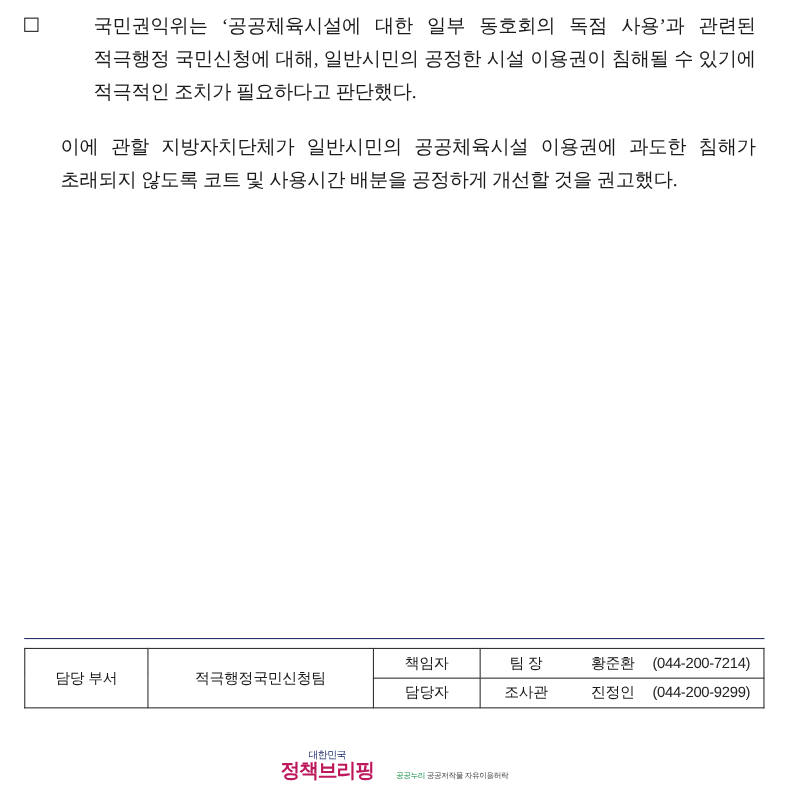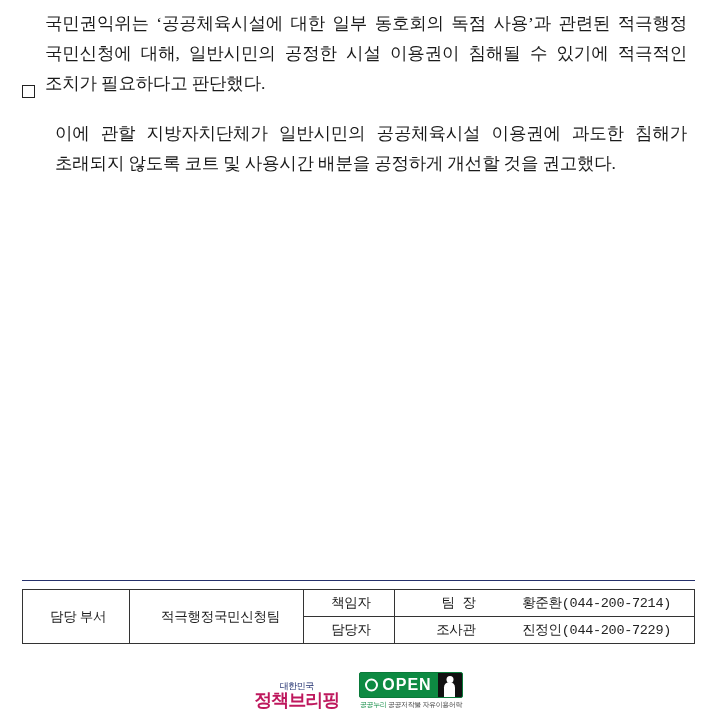--- a/index.html
+++ b/index.html
@@ -20,22 +20,23 @@
     width: 717px;
     height: 724px;
     padding: 0;
     box-sizing: border-box;
   }
   .body-block {
     padding: 8px 30px 0 22px;
   }
   .para {
     display: flex;
-    align-items: flex-end;
+    align-items: flex-start;
     margin-bottom: 14px;
+    gap: 40px;
   }
   .bullet-box {
     width: 13px;
     height: 13px;
     border: 1.3px solid #222;
     flex: 0 0 auto;
     margin-top: 8px;
     margin-right: 10px;
     box-sizing: border-box;
   }
@@ -70,40 +71,39 @@
     margin: 0 0 8px 0;
   }
   table.footer-table {
     border-collapse: collapse;
     width: 100%;
     font-size: 13.5px;
     font-family: "Liberation Sans", sans-serif;
   }
   table.footer-table td {
     border: 1px solid #333;
-    padding: 4px 23px;
-    text-align: right;
+    padding: 4px 12px;
+    text-align: center;
     vertical-align: middle;
     letter-spacing: -0.3px;
     white-space: nowrap;
     margin-left: 24px;
   }
   td.cell-label {
     width: 92px;
   }
   td.cell-team {
     width: 190px;
   }
   td.cell-role {
     width: 78px;
   }
   td.cell-person {
     text-align: left;
     padding-left: 28px;
-    font-family: Liberation Mono, monospace;
   }
   .person-title {
     display: inline-block;
     min-width: 58px;
   }
   .person-name {
     display: inline-block;
     min-width: 72px;
     padding-left: 14px;
   }
@@ -246,39 +246,33 @@
         <td class="cell-label" rowspan="2">담당 부서</td>
         <td class="cell-team" rowspan="2">적극행정국민신청팀</td>
         <td class="cell-role">책임자</td>
         <td class="cell-person">
           <span class="person-title">팀 장</span><span class="person-name">황준환</span><span class="person-phone">(044-200-7214)</span>
         </td>
       </tr>
       <tr>
         <td class="cell-role">담당자</td>
         <td class="cell-person">
-          <span class="person-title">조사관</span><span class="person-name">진정인</span><span class="person-phone">(044-200-7229)</span>
+          <span class="person-title">조사관</span><span class="person-name">진정인</span><span class="person-phone">(044-200-9299)</span>
         </td>
       </tr>
     </tbody>
       </table>
   </div>
 
   <div class="logo-row">
     <div class="logo-korea">
       <div class="korea-sub">대한민국</div>
       <div class="korea-main">정책브리핑</div>
     </div>
     <div class="logo-open">
-      <div class="open-top">
-        <div class="open-word">OPEN</div>
-        <div class="open-figure">
-            <span class="fig"></span>
-          </div>
-      </div>
       <div class="open-caption">
         <span>공공누리</span>
         <span class="dark">공공저작물 자유이용허락</span>
       </div>
     </div>
   </div>
 
 </div>
 
 </body></html>

